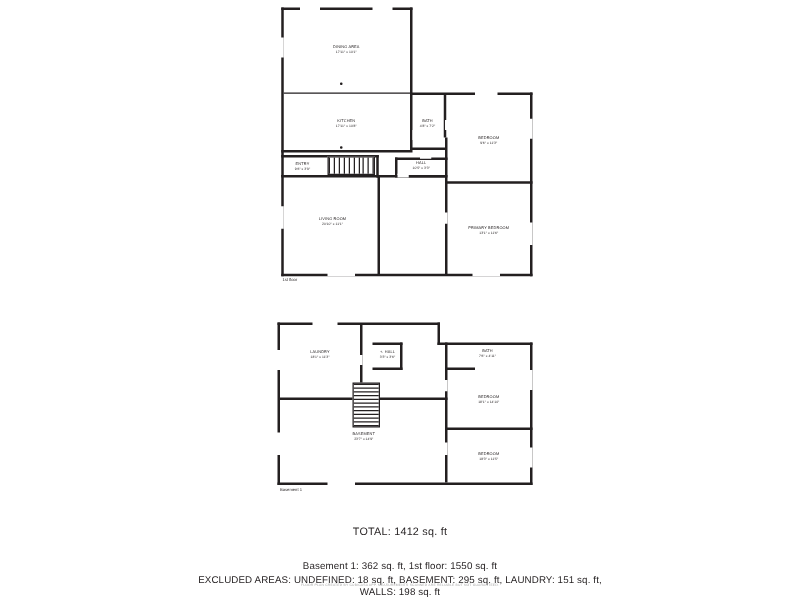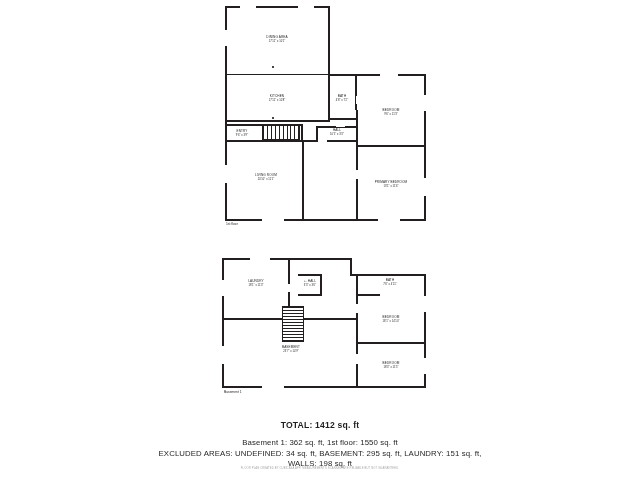--- a/index.html
+++ b/index.html
@@ -93,23 +93,23 @@
     position: absolute;
     left: 0;
     top: 420px;
     width: 640px;
     text-align: center;
     font-family: "Liberation Sans", sans-serif;
     color: #231f20;
   }
   #totals .line1 {
     font-size: 8.6px;
-    font-weight: bold;
+    font-weight: normal;
     letter-spacing: 0.2px;
-    margin-bottom: 8px;
+    margin-bottom: 18px;
   }
   #totals .line {
     font-size: 7.8px;
     letter-spacing: 0.1px;
     line-height: 1.35;
   }
   #disclaimer {
     position: absolute;
     left: 0;
     top: 467px;
@@ -295,19 +295,19 @@
       <span class="nm">BEDROOM</span>
       <span class="dim">18'3" x 11'5"</span>
     </div>
 
     <div class="floorcap" style="left:224px; top:140px;">Basement 1</div>
   </div>
 
   <div id="totals">
     <div class="line1">TOTAL: 1412 sq. ft</div>
     <div class="line">Basement 1: 362 sq. ft, 1st floor: 1550 sq. ft</div>
-    <div class="line">EXCLUDED AREAS: UNDEFINED: 34 sq. ft, BASEMENT: 295 sq. ft, LAUNDRY: 151 sq. ft,</div>
+    <div class="line">EXCLUDED AREAS: UNDEFINED: 18 sq. ft, BASEMENT: 295 sq. ft, LAUNDRY: 151 sq. ft,</div>
     <div class="line">WALLS: 198 sq. ft</div>
   </div>
 
   <div id="disclaimer">FLOOR PLAN CREATED BY CUBICASA APP. MEASUREMENTS SCANNED ARE RELIABLE BUT NOT GUARANTEED.</div>
 
 </div>
 
 </body></html>

